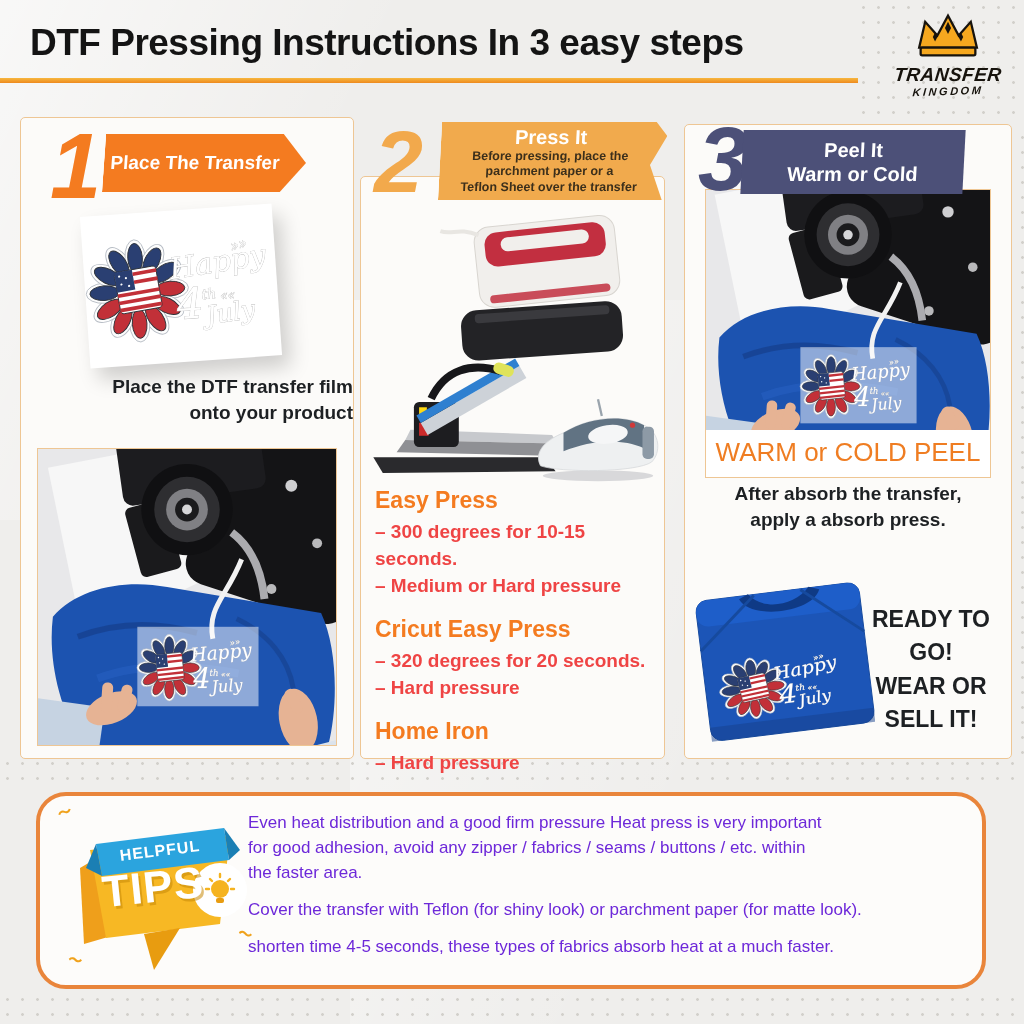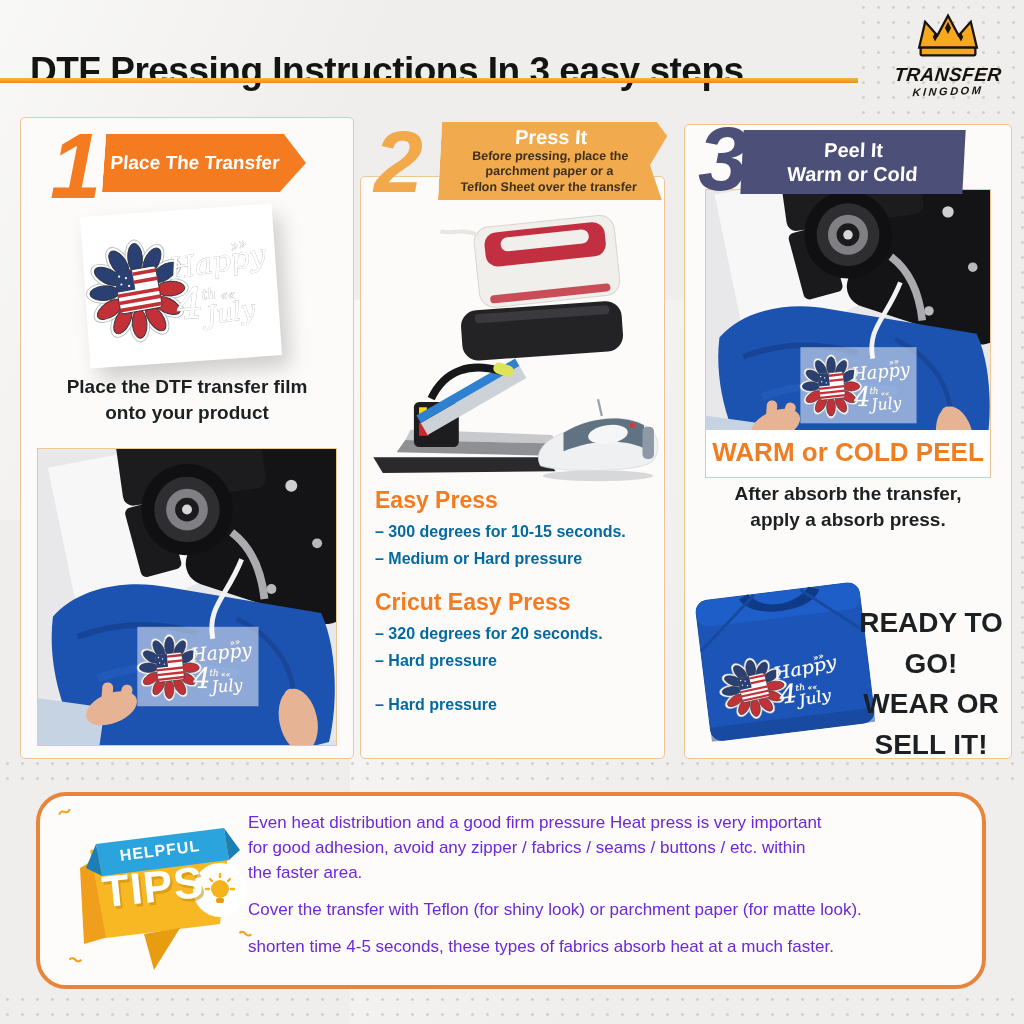--- a/index.html
+++ b/index.html
@@ -7,21 +7,21 @@
   #poster{position:relative;width:1024px;height:1024px;background:#efeeec;overflow:hidden;}
   .streak{position:absolute;pointer-events:none;}
   #streak1{left:-200px;top:-80px;width:900px;height:600px;
     background:linear-gradient(115deg,rgba(255,255,255,.95) 0%,rgba(255,255,255,0) 55%);}
   #streak2{left:350px;top:300px;width:900px;height:800px;
     background:linear-gradient(115deg,rgba(255,255,255,.55) 0%,rgba(255,255,255,0) 45%);}
   .dots{position:absolute;background-image:radial-gradient(#d2d0cb 1.3px,transparent 1.5px);
     background-size:15px 15px;z-index:0;}
   
   #title{position:absolute;left:30px;top:22px;font-size:37px;font-weight:800;color:#141414;
-    letter-spacing:-0.5px;z-index:2;margin-top:28px;}
+    letter-spacing:-0.5px;z-index:2;}
   #title-underline{position:absolute;left:0;top:78px;width:858px;height:5px;
     background:linear-gradient(180deg,#f7b73f 0%,#ee8a1e 100%);z-index:2;}
   #logo{position:absolute;left:878px;top:6px;width:140px;text-align:center;z-index:2;}
   #logo .l1{font-size:19px;font-weight:900;font-style:italic;color:#17130d;letter-spacing:.5px;
     transform:skewX(-6deg);margin-top:-2px;}
   #logo .l2{font-size:11px;font-weight:900;font-style:italic;color:#17130d;letter-spacing:2.5px;
     transform:skewX(-6deg) rotate(-2deg);margin-top:-1px;}
   
   .card{position:absolute;background:#fcfbf9;border:1px solid #eec694;border-radius:5px;z-index:1;}
   #card1{left:20px;top:117px;width:332px;height:640px;}
@@ -42,38 +42,38 @@
     padding:2px 14px 4px 8px;box-sizing:border-box;}
   #banner2 .bt{font-size:20px;line-height:1.2;}
   #banner2 .bs{font-size:12.5px;line-height:1.25;color:#3c2f1b;font-weight:bold;}
   #banner3{left:742px;top:130px;width:222px;height:64px;background:#4c5078;font-size:20px;
     line-height:1.2;transform:skewX(-3deg);}
   
   #film{position:absolute;left:64px;top:92px;width:192px;height:152px;background:#fff;
     transform:rotate(-4deg);box-shadow:8px 12px 20px rgba(0,0,0,.18);}
   .caption{position:absolute;left:0;right:0;text-align:center;font-weight:bold;color:#1d2023;
     font-size:19px;line-height:1.35;}
-  #cap1{top:256px;}
+  #cap1{top:256px;text-align:right;}
   .photo-frame{position:absolute;border:1px solid #eec694;overflow:hidden;background:#e8e8ea;}
   #photo1{left:16px;top:330px;width:298px;height:296px;}
   
   .equip{position:absolute;}
   #sections{position:absolute;left:14px;top:310px;width:285px;}
   .sec-head{color:#f47b20;font-weight:bold;font-size:23px;margin:0 0 4px 0;}
-  .sec-bullet{color:#0369a1;font-weight:bold;font-size:16px;line-height:27px;}
+  .sec-bullet{color:#ef4444;font-weight:bold;font-size:19px;line-height:27px;}
   .sec{margin-bottom:17px;}
   
   #photo-box3{position:absolute;left:20px;top:64px;width:284px;border:1px solid #eec694;
     background:#fff;}
   #photo3{width:284px;height:240px;display:block;}
-  #peel-label{text-align:center;font-weight:bold;font-size:26px;color:#ef7d22;padding:7px 0 9px 0;}
+  #peel-label{text-align:center;font-weight:normal;font-size:26px;color:#ef7d22;padding:7px 0 9px 0;}
   #cap3{top:356px;}
   #folded{position:absolute;left:2px;top:418px;width:188px;height:210px;}
   #ready{position:absolute;left:172px;top:478px;width:148px;text-align:center;font-weight:bold;
-    font-size:28px;line-height:1.45;color:#1d2023;}
+    font-size:23px;line-height:1.45;color:#1d2023;}
   
   #tips{position:absolute;left:36px;top:792px;width:950px;height:197px;background:#fdfcfa;
     border:4px solid #e9853b;border-radius:30px;box-sizing:border-box;z-index:1;}
   #tips-badge{position:absolute;left:22px;top:10px;width:190px;height:172px;}
   #badge-top{position:absolute;left:40px;top:36px;width:116px;text-align:center;color:#fff;
     font-weight:bold;font-size:16px;letter-spacing:1px;transform:rotate(-7deg);}
   #badge-main{position:absolute;left:26px;top:56px;width:130px;text-align:center;color:#fff;
     font-weight:900;font-size:44px;letter-spacing:1px;transform:rotate(-6deg);
     text-shadow:2px 3px 0 rgba(198,137,8,.55);}
   .squiggle{position:absolute;color:#f0a21c;font-size:14px;font-weight:bold;}
@@ -308,20 +308,21 @@
         <div class="sec-head">Easy Press</div>
         <div class="sec-bullet">– 300 degrees for 10-15 seconds.</div>
         <div class="sec-bullet">– Medium or Hard pressure</div>
       </div>
       <div class="sec">
         <div class="sec-head">Cricut Easy Press</div>
         <div class="sec-bullet">– 320 degrees for 20 seconds.</div>
         <div class="sec-bullet">– Hard pressure</div>
       </div>
       <div class="sec">
+        <div class="sec-head">Home Iron</div>
         <div class="sec-bullet">– Hard pressure</div>
       </div>
     </div>
   </div>
 
   <div class="card" id="card3">
     <div id="photo-box3">
       <svg id="photo3" viewBox="0 15 300 252" preserveAspectRatio="xMidYMid slice">
           <use href="#press-scene"></use>
         </svg>

